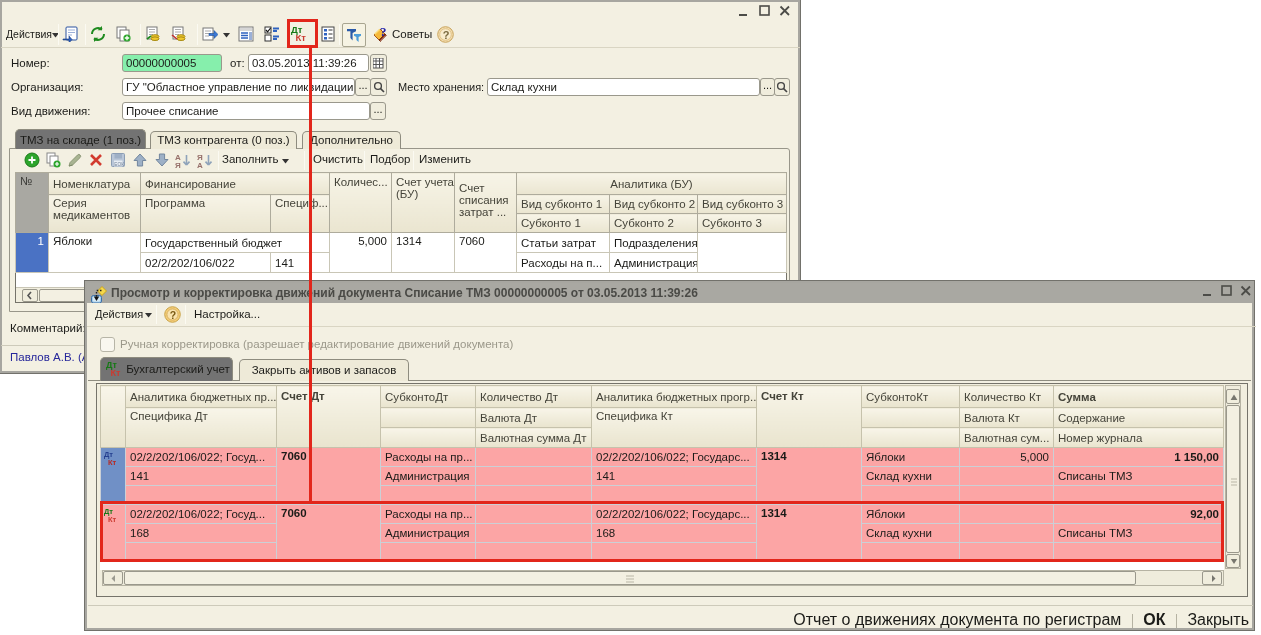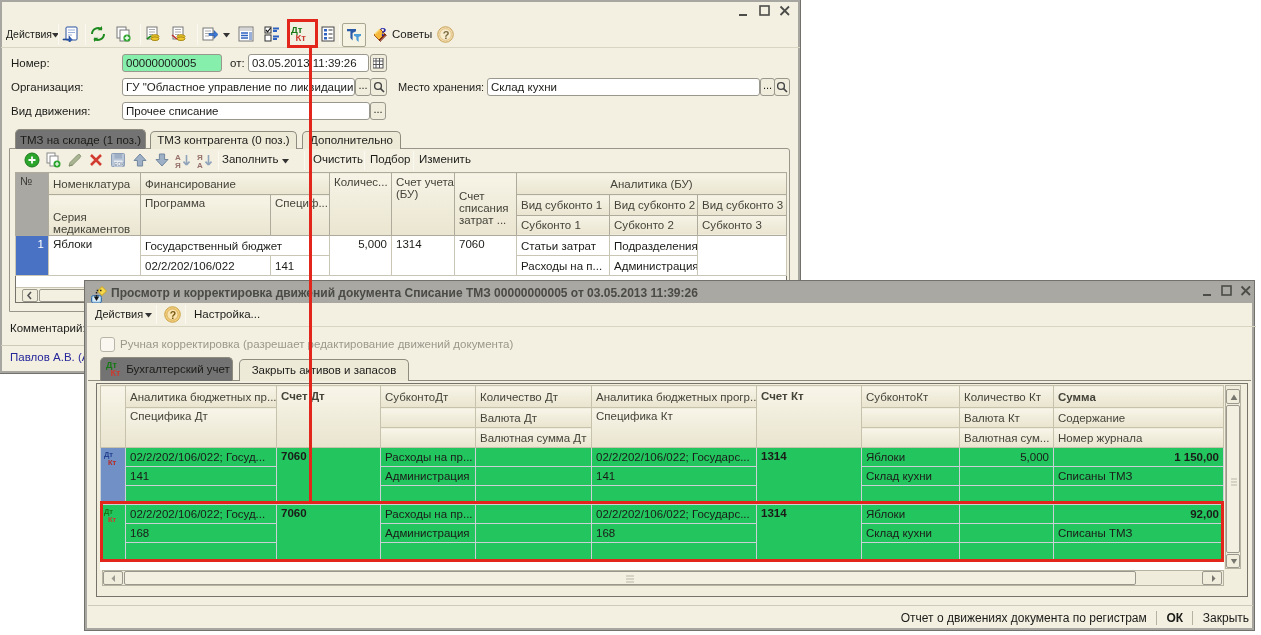--- a/index.html
+++ b/index.html
@@ -18,21 +18,21 @@
 td{overflow:hidden;white-space:nowrap;font-size:11.5px;padding:0 4px;vertical-align:middle}
 .t1 td{border:1px solid #aeab9c}
 .t1 .hd{background:linear-gradient(#F7F4E7,#EAE5D0);color:#45443A}
 .t1 .dt{background:#fff;border:1px solid #c9c6b6}
 .ic16{position:absolute;width:16px;height:16px}
 .sbtn{position:absolute;background:#F0EDDD;border:1px solid #9a988c;border-radius:2px}
 .red{position:absolute;border:3px solid #E2261B;z-index:50}
 .redline{position:absolute;background:#E2261B;z-index:50}
 .t2 td{border:1px solid #CBD0D6}
 .t2 .hd{background:linear-gradient(#F8F5E9,#E9E4CE);border:1px solid #C6C2AC;color:#45443A}
-.t2 .dt{background:#22c55e}
+.t2 .dt{background:#fca5a5}
 .bold{font-weight:bold}
 </style></head>
 <body>
 <div id="stage">
 
 <div class="win" id="w1" style="left:-1px;top:-1px;width:802px;height:375px">
  <div id="w1ctl">
   <svg class="abs" style="left:738px;top:5px" width="12" height="12">
           <path d="M1 10h8" stroke="#4c4c48" stroke-width="2"></path>
         </svg>
@@ -237,25 +237,25 @@
             <col style="width:88px">
             <col style="width:89px">
           </colgroup>
    <tbody>
             <tr style="height:22px">
      <td class="hd" rowspan="3" style="background:#A9A8A2;color:#3c3c38;text-align:left;vertical-align:top;padding-top:2px">№</td>
      <td class="hd">Номенклатура</td>
      <td class="hd" colspan="2">Финансирование</td>
      <td class="hd" rowspan="3" style="vertical-align:top;padding-top:3px">Количес...</td>
      <td class="hd" rowspan="3" style="vertical-align:top;padding-top:3px">Счет учета<br>(БУ)</td>
-     <td class="hd" rowspan="3" style="vertical-align:top;padding-top:17px;white-space:normal">Счет списания затрат ...</td>
+     <td class="hd" rowspan="3" style="vertical-align:top;padding-top:9px;white-space:normal">Счет списания затрат ...</td>
      <td class="hd" colspan="3" style="text-align:center">Аналитика (БУ)</td>
    </tr>
    <tr style="height:19px">
-     <td class="hd" rowspan="2" style="vertical-align:top;padding-top:16px;white-space:normal">Серия медикаментов</td>
+     <td class="hd" rowspan="2" style="vertical-align:top;padding-top:2px;white-space:normal">Серия медикаментов</td>
      <td class="hd" rowspan="2" style="vertical-align:top;padding-top:2px">Программа</td>
      <td class="hd" rowspan="2" style="vertical-align:top;padding-top:2px">Специф...</td>
      <td class="hd">Вид субконто 1</td>
      <td class="hd">Вид субконто 2</td>
      <td class="hd">Вид субконто 3</td>
    </tr>
    <tr style="height:19px">
      <td class="hd">Субконто 1</td>
      <td class="hd">Субконто 2</td>
      <td class="hd">Субконто 3</td>
@@ -475,21 +475,21 @@
     <div class="sbtn" style="left:21px;top:0px;width:1012px;height:14px;background:#F3F0E2;border-radius:2px"><svg width="1012" height="13">
               <path d="M501 4h8M501 7h8M501 10h8" stroke="#b9b6a6"></path>
             </svg></div>
     <div class="sbtn" style="left:1099px;top:0px;width:20px;height:14px;border-radius:2px"><svg width="20" height="13">
               <path d="M9 3L12.5 6.5L9 10Z" fill="#77766E"></path>
             </svg></div>
   </div>
  </div>
 
  <div class="abs" style="left:3px;top:324px;width:1165px;height:1px;background:#cdcaba"></div>
- <div class="abs" style="left:3px;top:330px;width:1161px;text-align:right;font-size:12px;white-space:nowrap">
+ <div class="abs" style="left:3px;top:330px;width:1161px;text-align:right;font-size:16px;white-space:nowrap">
    <span>Отчет о движениях документа по регистрам</span>
    <span style="display:inline-block;width:1px;height:14px;background:#b5b2a2;vertical-align:-3px;margin:0 6px"></span>
    <span class="bold">ОК</span>
    <span style="display:inline-block;width:1px;height:14px;background:#b5b2a2;vertical-align:-3px;margin:0 6px"></span>
    <span>Закрыть</span>
  </div>
 </div>
 
 <div class="red" style="left:287px;top:19px;width:31px;height:29px"></div>
 <div class="redline" style="left:309px;top:48px;width:3px;height:453px"></div>

